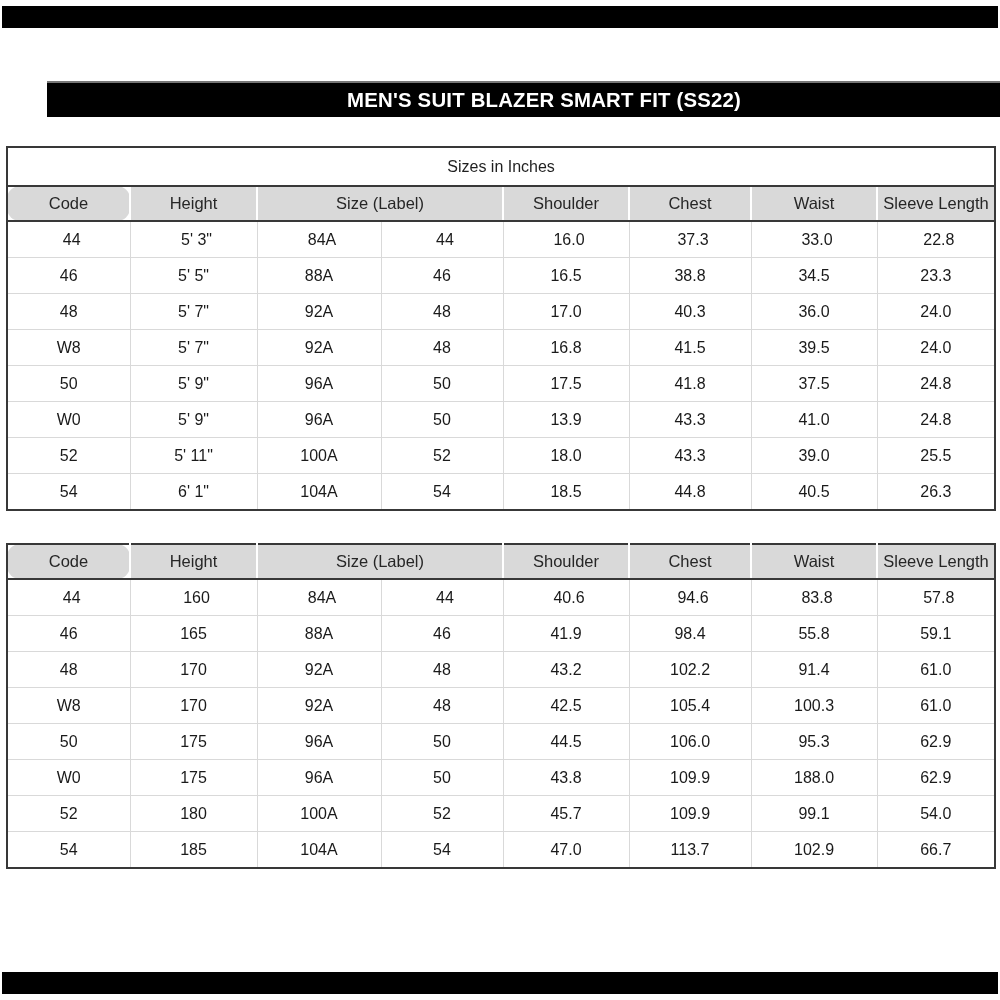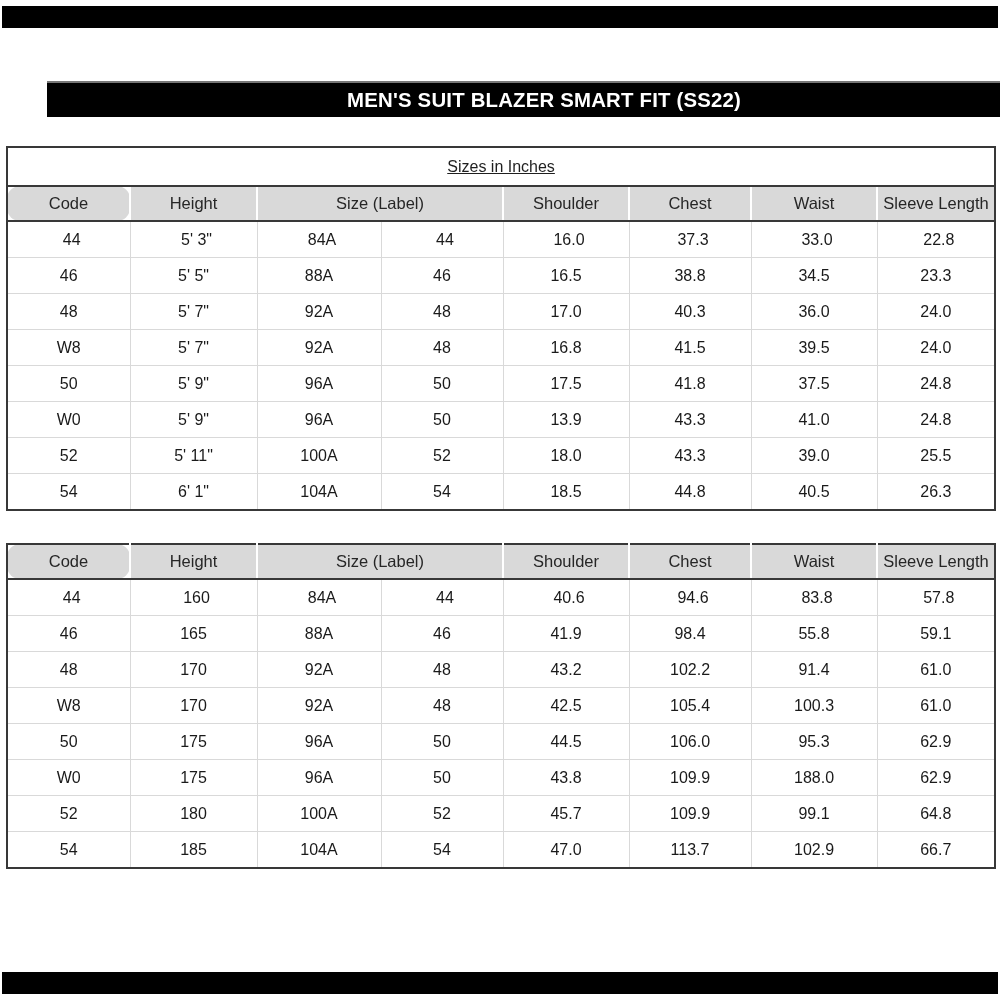--- a/index.html
+++ b/index.html
@@ -20,21 +20,21 @@
     transform:scaleX(0.97);white-space:nowrap;
   }
   table.size-table{
     position:absolute;left:6px;width:988px;border-collapse:collapse;table-layout:fixed;
     border:2px solid #383838;
   }
   .t1{top:146px;}
   .t2{top:543px;}
   .caption-row td{
     height:35px;text-align:center;vertical-align:middle;font-size:16px;color:#1f1f1f;
-    background:#ffffff;border-bottom:2px solid #383838;text-decoration:underline;
+    background:#ffffff;border-bottom:2px solid #383838;
   }
   .header-row th{
     height:31px;background:#d9d9d9;font-weight:normal;font-size:16.5px;color:#262626;
     text-align:center;vertical-align:middle;
     border-bottom:2px solid #383838;border-left:2px solid #ffffff;
   }
   .header-row th:first-child{border-left:none;border-radius:13px;}
   tbody td{
     height:33px;text-align:center;vertical-align:middle;font-size:16px;color:#1a1a1a;
     border-left:1px solid #d9d9d9;border-top:1px solid #d9d9d9;background:#ffffff;
@@ -244,21 +244,21 @@
         <td>62.9</td>
       </tr>
       <tr>
         <td>52</td>
         <td>180</td>
         <td>100A</td>
         <td>52</td>
         <td>45.7</td>
         <td>109.9</td>
         <td>99.1</td>
-        <td>64.8</td>
+        <td>54.0</td>
       </tr>
       <tr>
         <td>54</td>
         <td>185</td>
         <td>104A</td>
         <td>54</td>
         <td>47.0</td>
         <td>113.7</td>
         <td>102.9</td>
         <td>66.7</td>

